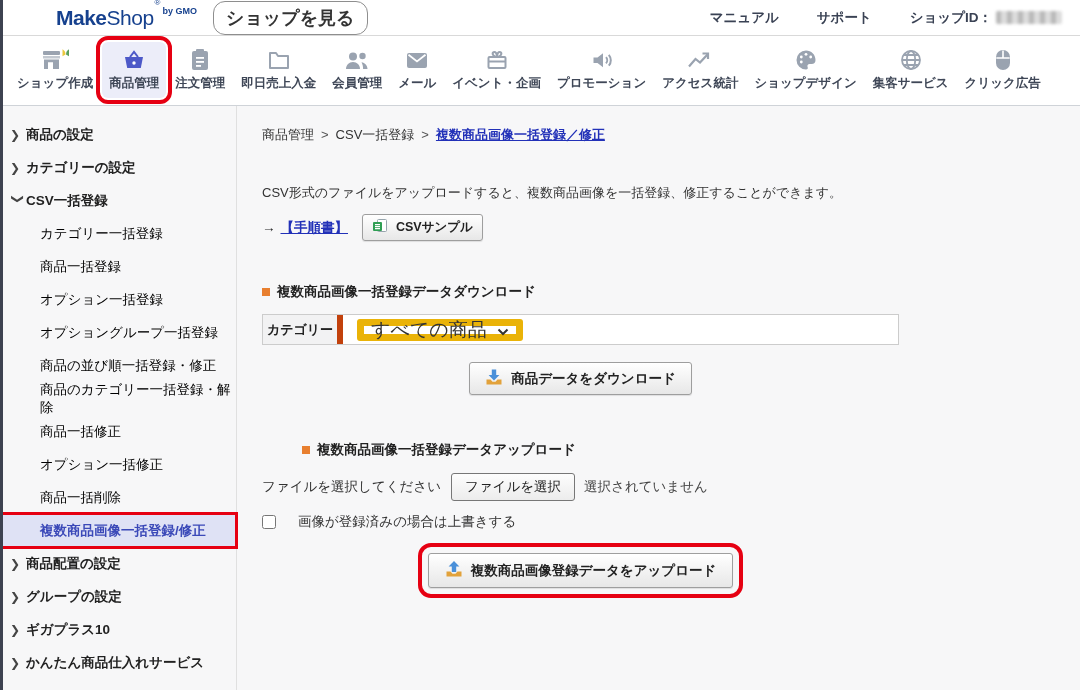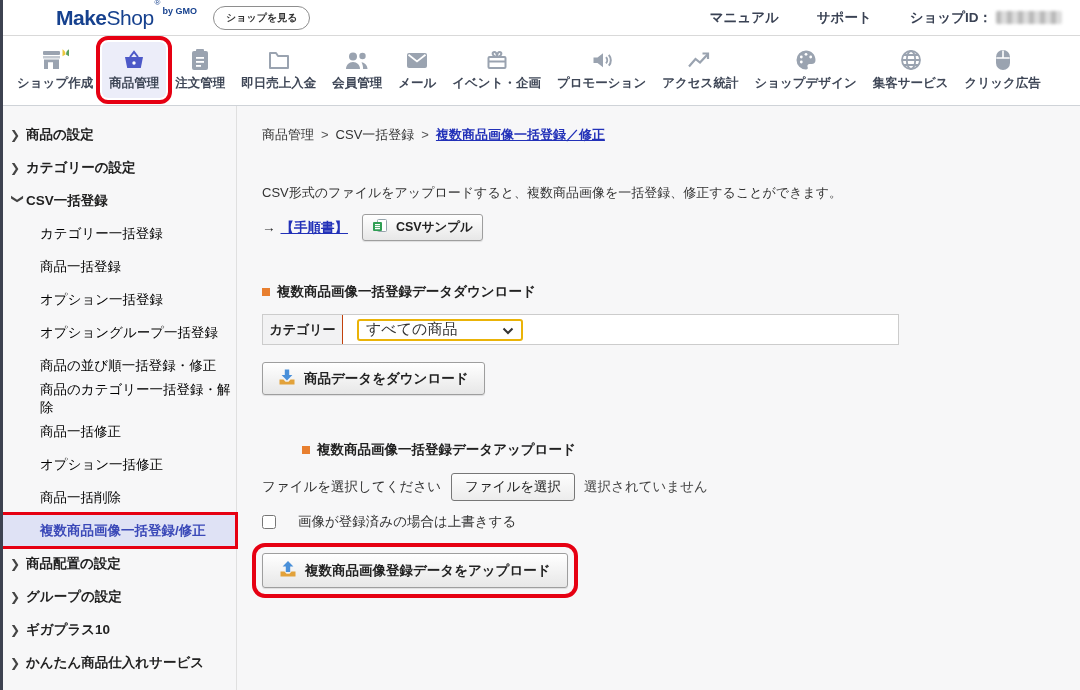--- a/index.html
+++ b/index.html
@@ -7,21 +7,21 @@
   body { font-family:"Liberation Sans","DejaVu Sans",sans-serif; background:#f7f7f8; color:#333; position:relative; }
   .left-edge { position:absolute; left:0; top:0; width:3px; height:100%; background:#3d4250; z-index:50; }
 
   
   header { height:36px; background:#fff; border-bottom:1px solid #d9d9d9; display:flex; align-items:center; padding:0 18px 0 56px; position:relative; z-index:5; }
   .logo { display:flex; align-items:flex-start; cursor:pointer; }
   .logo-make { font-weight:800; font-size:21px; color:#16418e; letter-spacing:-.5px; }
   .logo-shop { font-weight:500; font-size:21px; color:#16418e; letter-spacing:-.5px; }
   .logo-reg { font-size:8px; color:#16418e; vertical-align:super; margin-left:1px; transform:translateY(-8px); }
   .logo-by { font-size:9px; font-weight:bold; color:#16418e; margin-left:2px; }
-  .view-shop { margin-left:16px; background:#fff; border:1px solid #8e8e8e; border-radius:12px; padding:4px 12px; font-size:10px; font-weight:bold; color:#333; font-family:inherit; cursor:pointer; }
+  .view-shop { margin-left:16px; background:#fff; border:1px solid #8e8e8e; border-radius:12px; padding:4px 12px; font-size:18px; font-weight:bold; color:#333; font-family:inherit; cursor:pointer; }
   .header-right { margin-left:auto; display:flex; align-items:center; gap:38px; font-size:13.5px; font-weight:bold; color:#3a4254; }
   .header-right a { color:#3a4254; text-decoration:none; cursor:pointer; }
   .shopid-wrap { display:flex; align-items:center; }
   .shopid-redacted { display:inline-block; width:66px; height:13px; margin-left:4px; border-radius:2px;
       background:repeating-linear-gradient(90deg,#b9b9b9 0 5px,#dcdcdc 5px 11px); filter:blur(1.6px); }
 
   
   nav { height:70px; background:#fff; border-bottom:1px solid #cfd3d8; display:flex; align-items:flex-start; padding:6px 6px 0 10px; gap:2px; position:relative; z-index:4; }
   .nav-item { display:flex; flex-direction:column; align-items:center; gap:3px; padding:5px 7px 6px; cursor:pointer; color:#9aa3b0; border-radius:6px; }
   .nav-item .nav-label { font-size:12.5px; font-weight:bold; color:#3f4757; white-space:nowrap; }
@@ -51,25 +51,25 @@
   .manual-row { margin-top:12px; display:flex; align-items:center; font-size:13.5px; }
   .manual-row .arrow { margin-right:5px; color:#222; }
   .manual-row .manual { color:#2231b8; font-weight:bold; text-decoration:underline; cursor:pointer; }
 
   .sec { margin-top:42px; font-size:13.5px; font-weight:bold; color:#222; display:flex; align-items:center; }
   .sec .bullet { width:8px; height:8px; background:#e87f2f; display:inline-block; margin-right:7px; }
   .sec.up { margin-top:46px;padding-left:40px; }
 
   
   .table { margin-top:13px; width:637px; height:31px; display:flex; border:1px solid #ccc; background:#fff; }
-  .table .th { width:80px; background:#f2f2f3; border-right:1px solid #c2410c; display:flex; align-items:center; justify-content:center; font-weight:bold; font-size:13px; color:#222; }
+  .table .th { width:80px; background:#f2f2f3; border-right:6px solid #c2410c; display:flex; align-items:center; justify-content:center; font-weight:bold; font-size:13px; color:#222; }
   .table .td { flex:1; display:flex; align-items:center; padding-left:14px; }
-  .select { width:166px; height:22px; background:#fff; border:2px solid #eab308; border-radius:3px; display:flex; align-items:center; justify-content:space-between; padding:0 7px; font-size:15px; cursor:pointer; }
-
-  .center { display:flex; }
+  .select { width:166px; height:22px; background:#fff; border:7px solid #eab308; border-radius:3px; display:flex; align-items:center; justify-content:space-between; padding:0 7px; font-size:19px; cursor:pointer; }
+
+  .center { display:flex; justify-content:center; }
   .w637 { width:637px; }
 
   .btn { display:inline-flex; align-items:center; gap:8px; background:linear-gradient(#ffffff,#e7e7e7); border:1px solid #9e9e9e; border-radius:3px; padding:5px 15px; font-size:13.5px; font-weight:bold; color:#222; font-family:inherit; cursor:pointer; box-shadow:0 1px 1px rgba(0,0,0,.1); }
   .btn-small { padding:3px 9px; font-size:12.5px; margin-left:14px; }
   .dl-btn { margin-top:17px; }
   .annotated-btn { outline:4px solid #e60012; outline-offset:6px; padding:6px 16px; }
   .upload-center { margin-top:22px; }
 
   .file-row { margin-top:14px; display:flex; align-items:center; font-size:13.5px; }
   .file-btn { margin-left:10px; background:linear-gradient(#fdfdfd,#ececec); border:1px solid #777; border-radius:3px; padding:4px 13px; font-size:13.5px; color:#222; font-family:inherit; cursor:pointer; }

